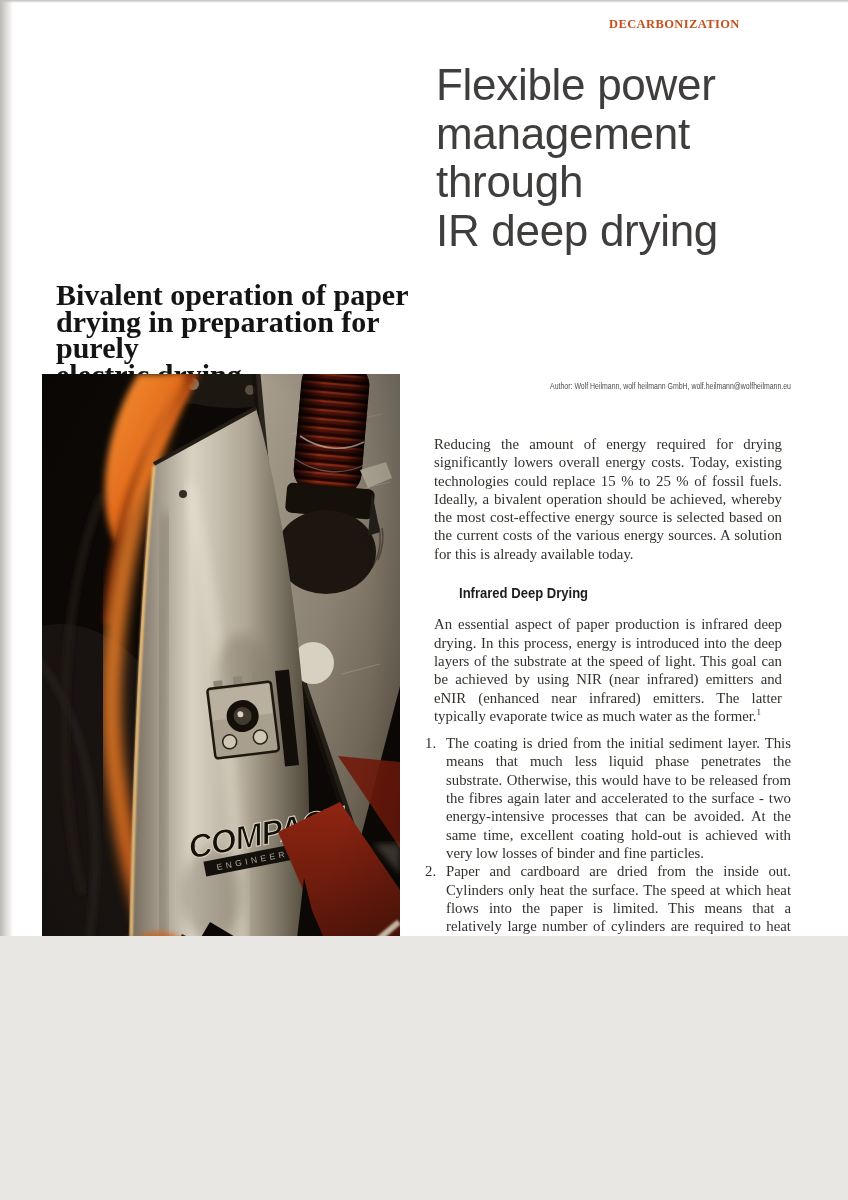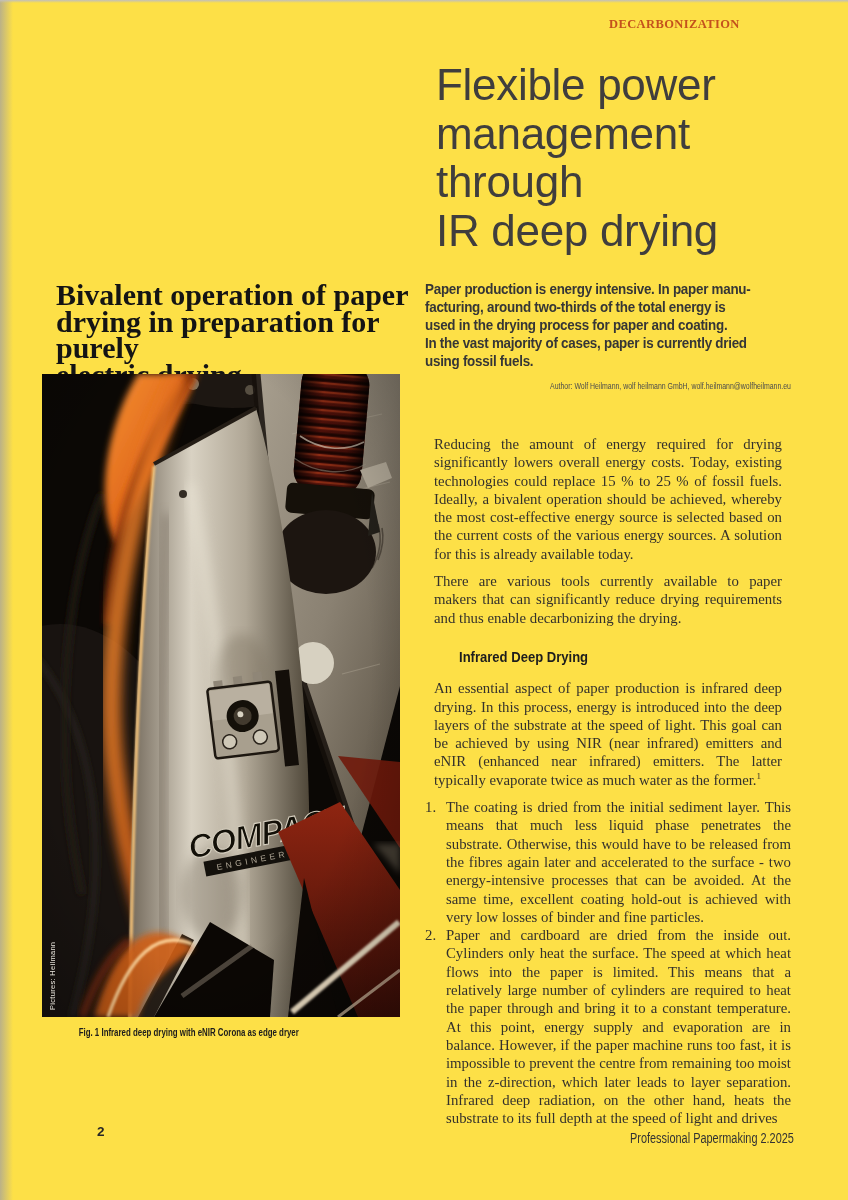--- a/index.html
+++ b/index.html
@@ -1,18 +1,18 @@
 <!DOCTYPE html>
 <html><head>
 <meta charset="utf-8">
 <style>
   html,body { margin:0; padding:0; background:#e9e7e3; }
   .page {
-    position:relative; width:848px; height:1200px; margin:0 auto;
-    background:#fde047; overflow:hidden;
+    position:relative; width:848px; height:936px; margin:0 auto;
+    background:#ffffff; overflow:hidden;
     font-family:"Liberation Sans", sans-serif;
   }
   .scan-edge-left {
     position:absolute; left:0; top:0; width:13px; height:100%;
     background:linear-gradient(90deg,#a5a29c, rgba(252,251,249,0)); opacity:.75;
   }
   .scan-edge-top {
     position:absolute; left:0; top:0; width:100%; height:3px;
     background:linear-gradient(180deg,#c2bfba, rgba(252,251,249,0));
   }
@@ -209,35 +209,27 @@
 
       <rect width="358" height="643" fill="url(#gVig)"></rect>
       <text transform="rotate(-90)" x="-636" y="13" font-family="Liberation Sans, sans-serif" font-size="7.5" fill="#e9e5dc" letter-spacing="0.3">Pictures: Heilmann</text>
     </svg>
   </div>
 
   <div class="caption">
     <span class="cond">Fig. 1 Infrared deep drying with eNIR Corona as edge dryer</span>
   </div>
 
-  <div class="standfirst-wrap">
-    <div class="standfirst">Paper production is energy intensive. In paper manu-
-facturing, around two-thirds of the total energy is
-used in the drying process for paper and coating.
-In the vast majority of cases, paper is currently dried
-using fossil fuels.</div>
-  </div>
 
   <div class="author">
     <span class="cond">Author: Wolf Heilmann, wolf heilmann GmbH, wolf.heilmann@wolfheilmann.eu</span>
   </div>
 
   <div class="body">
     <p>Reducing the amount of energy required for drying significantly lowers overall energy costs. Today, existing technologies could replace 15 % to 25 % of fossil fuels. Ideally, a bivalent operation should be achieved, whereby the most cost-effective energy source is selected based on the current costs of the various energy sources. A solution for this is already available today.</p>
-    <p>There are various tools currently available to paper makers that can significantly reduce drying requirements and thus enable decarbonizing the drying.</p>
     <h3><span class="cond">Infrared Deep Drying</span></h3>
     <p><span>An essential aspect of paper production is infrared deep drying. In this process, energy is introduced into the deep layers of the substrate at the speed of light. This goal can be achieved by using NIR (near infrared) emitters and eNIR (enhanced near infrared) emitters. The latter typically evaporate twice as much water as the former.</span><sup>1</sup></p>
     <div class="li">
       <span class="num">1.</span>
       <span class="li-text">The coating is dried from the initial sediment layer. This means that much less liquid phase penetrates the substrate. Otherwise, this would have to be released from the fibres again later and accelerated to the surface - two energy-intensive processes that can be avoided. At the same time, excellent coating hold-out is achieved with very low losses of binder and fine particles.</span>
     </div>
     <div class="li">
       <span class="num">2.</span>
       <span class="li-text">Paper and cardboard are dried from the inside out. Cylinders only heat the surface. The speed at which heat flows into the paper is limited. This means that a relatively large number of cylinders are required to heat the paper through and bring it to a constant temperature. At this point, energy supply and evaporation are in balance. However, if the paper machine runs too fast, it is impossible to prevent the centre from remaining too moist in the z-direction, which later leads to layer separation. Infrared deep radiation, on the other hand, heats the substrate to its full depth at the speed of light and drives</span>
     </div>

